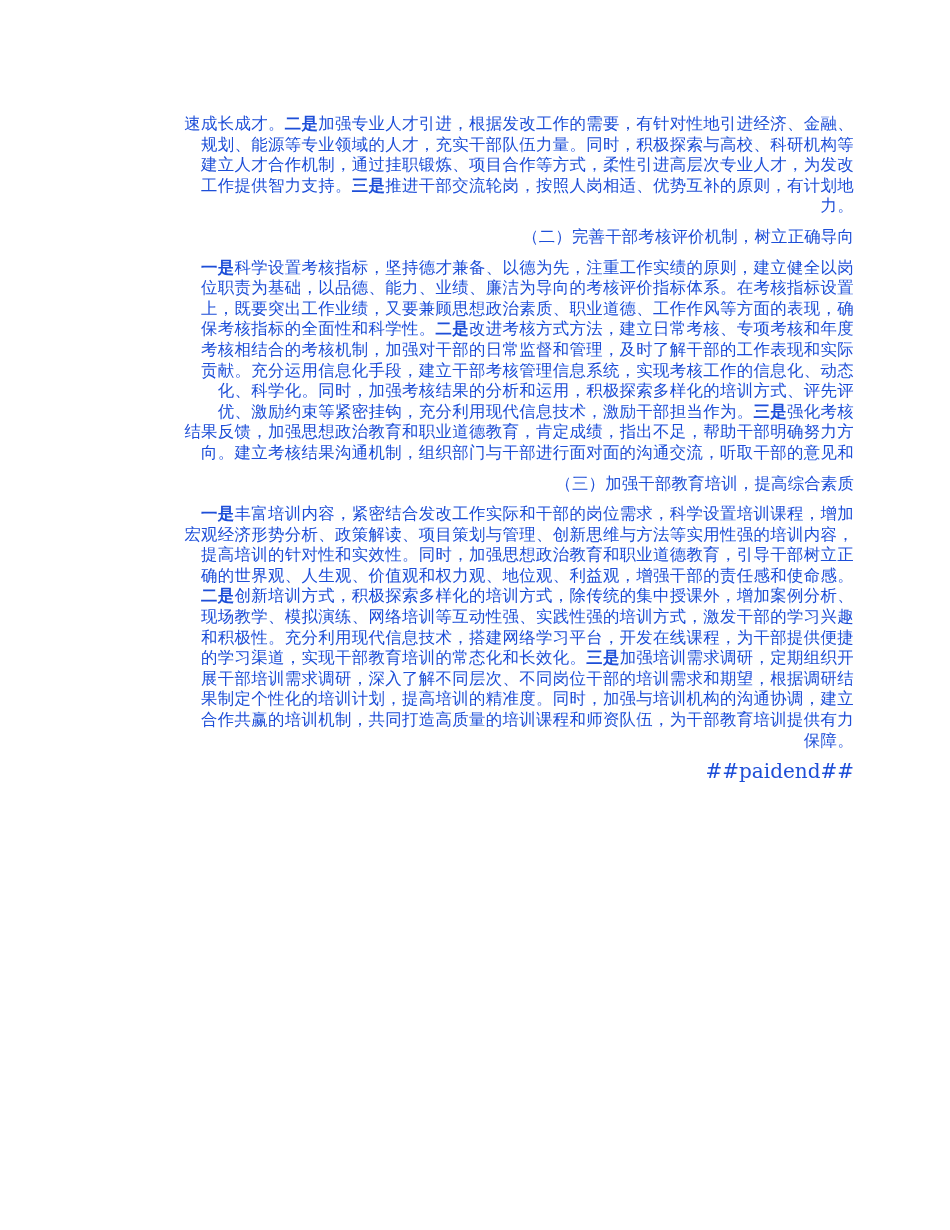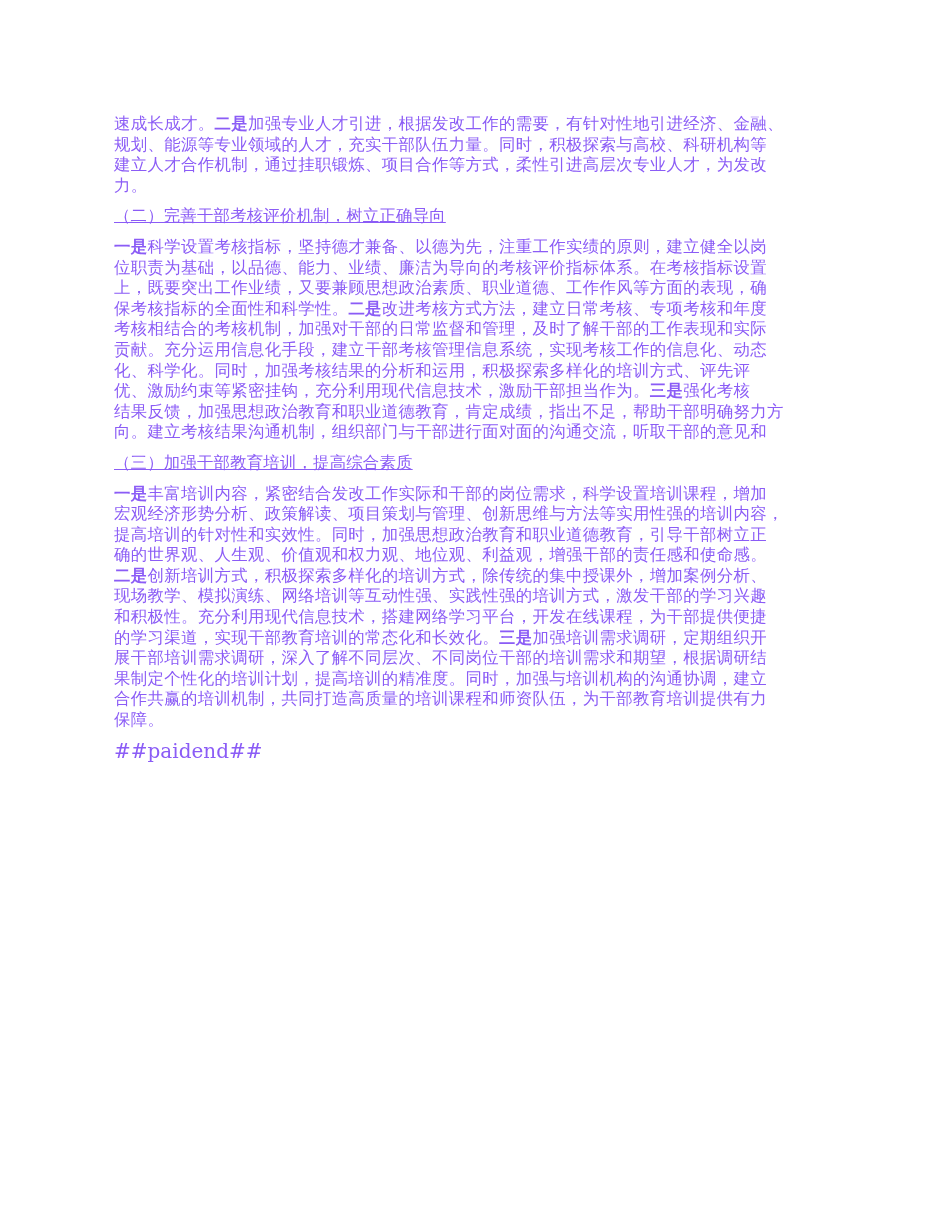--- a/index.html
+++ b/index.html
@@ -1,39 +1,41 @@
 <!DOCTYPE html>
 <html><head>
 <meta charset="utf-8">
 <style>
   html, body { margin: 0; padding: 0; background: #ffffff; }
   body { width: 950px; height: 1230px; position: relative; overflow: hidden; }
   .page {
     position: absolute; left: 114px; top: 114px; width: 740px;
-    color: #8b5cf6;
+    color: #1d4ed8;
     font-family: "DejaVu Serif", "Liberation Serif", serif;
     font-size: 16.4px;
     line-height: 20.6px;
+    text-align: right;
   }
   .para { margin: 0 0 10px 0; }
   .line { display: block; white-space: nowrap; letter-spacing: 0.35px; }
-  .heading { margin: 0 0 10px 0; text-decoration: underline; }
+  .heading { margin: 0 0 10px 0; }
   .heading .line { letter-spacing: 0.2px; }
   b { font-weight: bold; }
   .endmark { margin-top: 6px; font-family: "DejaVu Serif", serif; font-size: 20px; }
 </style>
 </head>
 <body>
 
 <div class="page">
   <div id="content">
       <div class="para">
         <span class="line"><span>速成长成才。</span><b>二是</b><span>加强专业人才引进，根据发改工作的需要，有针对性地引进经济、金融、</span></span>
         <span class="line"><span>规划、能源等专业领域的人才，充实干部队伍力量。同时，积极探索与高校、科研机构等</span></span>
         <span class="line"><span>建立人才合作机制，通过挂职锻炼、项目合作等方式，柔性引进高层次专业人才，为发改</span></span>
+        <span class="line"><span>工作提供智力支持。</span><b>三是</b><span>推进干部交流轮岗，按照人岗相适、优势互补的原则，有计划地</span></span>
         <span class="line"><span>力。</span></span>
       </div>
       <div class="heading">
         <span class="line"><span>（二）完善干部考核评价机制，树立正确导向</span></span>
       </div>
       <div class="para">
         <span class="line"><b>一是</b><span>科学设置考核指标，坚持德才兼备、以德为先，注重工作实绩的原则，建立健全以岗</span></span>
         <span class="line"><span>位职责为基础，以品德、能力、业绩、廉洁为导向的考核评价指标体系。在考核指标设置</span></span>
         <span class="line"><span>上，既要突出工作业绩，又要兼顾思想政治素质、职业道德、工作作风等方面的表现，确</span></span>
         <span class="line"><span>保考核指标的全面性和科学性。</span><b>二是</b><span>改进考核方式方法，建立日常考核、专项考核和年度</span></span>

